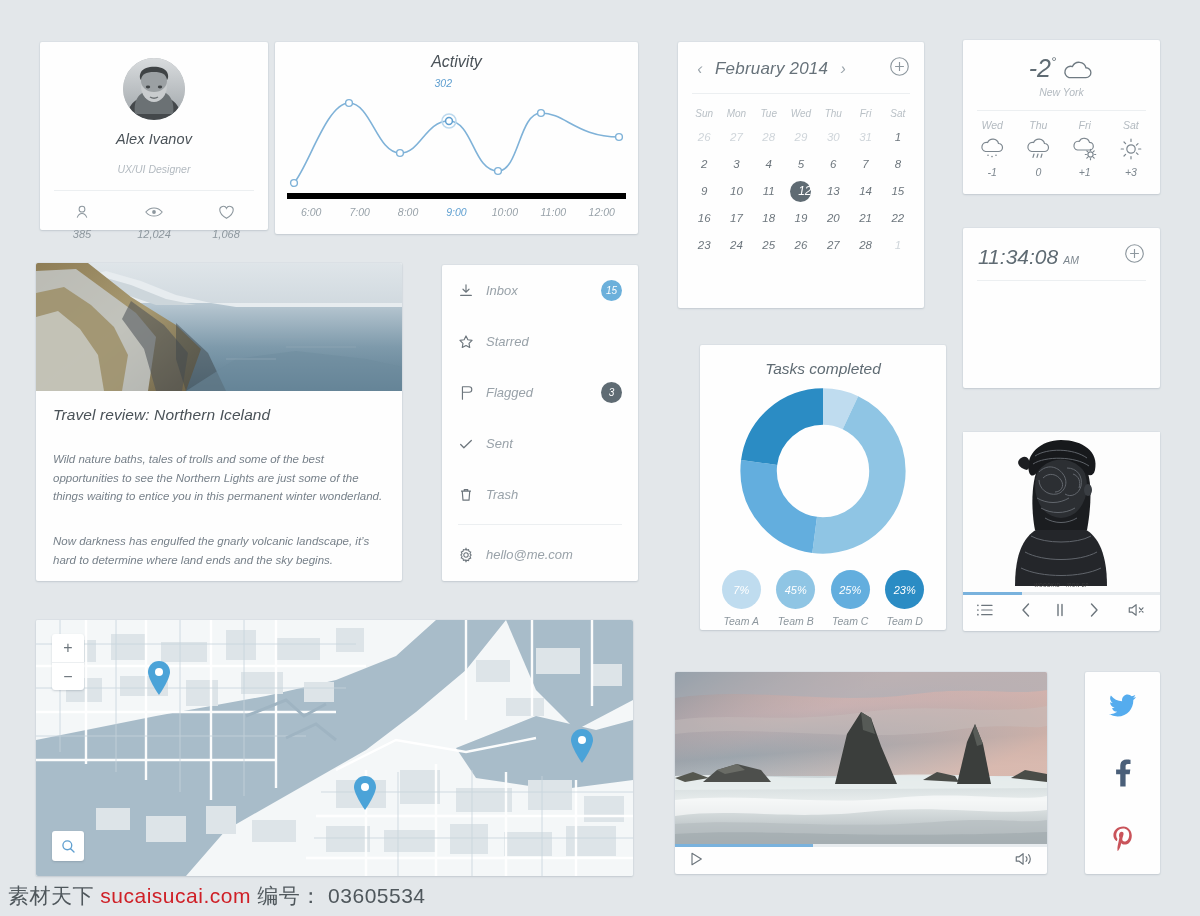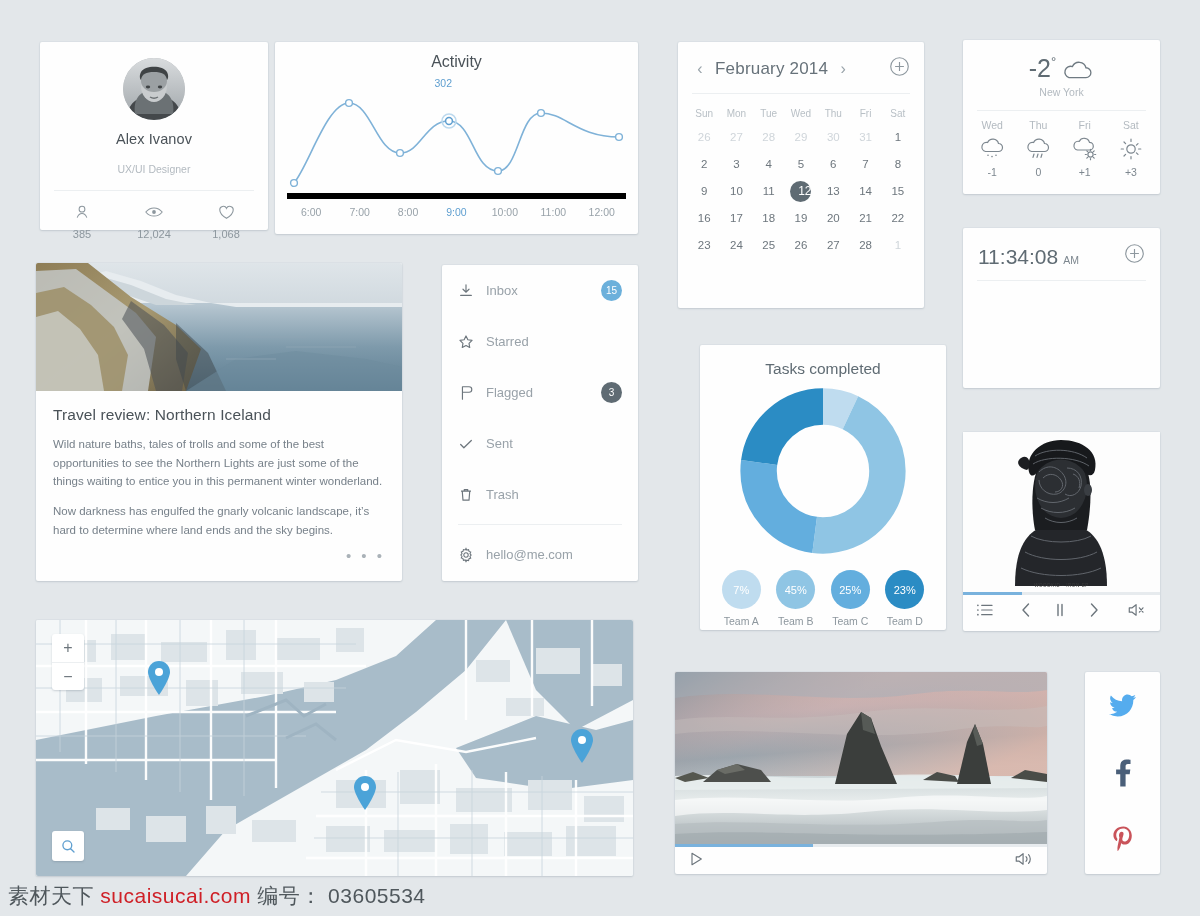--- a/index.html
+++ b/index.html
@@ -8,20 +8,21 @@
     background: #e3e7ea;
     font-family: "Liberation Sans", sans-serif;
     overflow: hidden;
   }
   .stage { position: relative; width: 1200px; height: 916px; }
   .card {
     position: absolute;
     background: #fefefe;
     border-radius: 2px;
     box-shadow: 0 1px 2px rgba(80,95,110,.18), 0 0 0 1px rgba(120,135,150,.05);
+    font-style: italic;
   }
 
   
   #profile { left:40px; top:42px; width:228px; height:188px; }
   .pf-top { padding-top:16px; text-align:center; }
   .avatar {
     width:62px; height:62px; border-radius:50%; margin:0 auto;
     overflow:hidden; position:relative;
     background:#b9bdc0;
   }
@@ -83,21 +84,21 @@
   .c-add { margin-left:auto; color:#8d979e; }
   .c-div { height:1px; background:#eceff1; margin:11px 14px 0; }
   .c-list { padding:10px 14px 0; }
   .c-item { font-size:10.5px; color:#8d979e; padding:7px 0; white-space:nowrap; overflow:hidden; }
 
   
   #travel { left:36px; top:263px; width:366px; height:318px; overflow:hidden; }
   .tr-img { height:128px; position:relative; overflow:hidden; }
   .tr-body { padding:15px 17px 0; }
   .tr-title { font-size:15.5px; color:#4a5258; letter-spacing:.1px; }
-  .tr-p { font-size:11.5px; color:#77818a; line-height:1.62; margin-top:11px; }
+  .tr-p { font-size:11.5px; color:#77818a; line-height:1.62; margin-top:26px; }
   .tr-dots { text-align:right; color:#aab2b8; font-size:15px; letter-spacing:3px; padding:8px 17px 0; }
 
   
   #mail { left:442px; top:265px; width:196px; height:316px; }
   .m-item { display:flex; align-items:center; padding:0 16px; height:51px; cursor:pointer; }
   .m-ico { width:28px; color:#6c757c; display:flex; align-items:center; }
   .m-label { font-size:13px; color:#99a2a9; }
   .m-badge {
     margin-left:auto; width:21px; height:21px; border-radius:50%;
     color:#fff; font-size:10px; display:flex; align-items:center; justify-content:center; }

